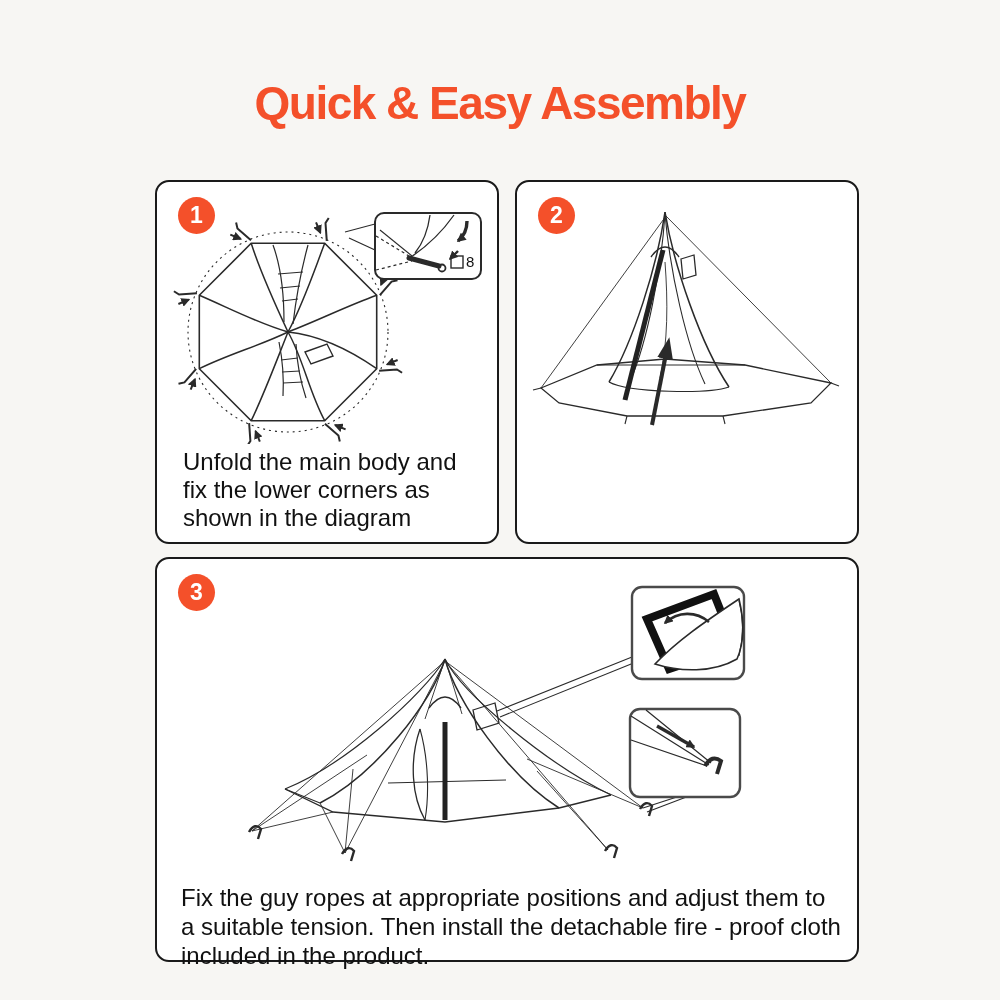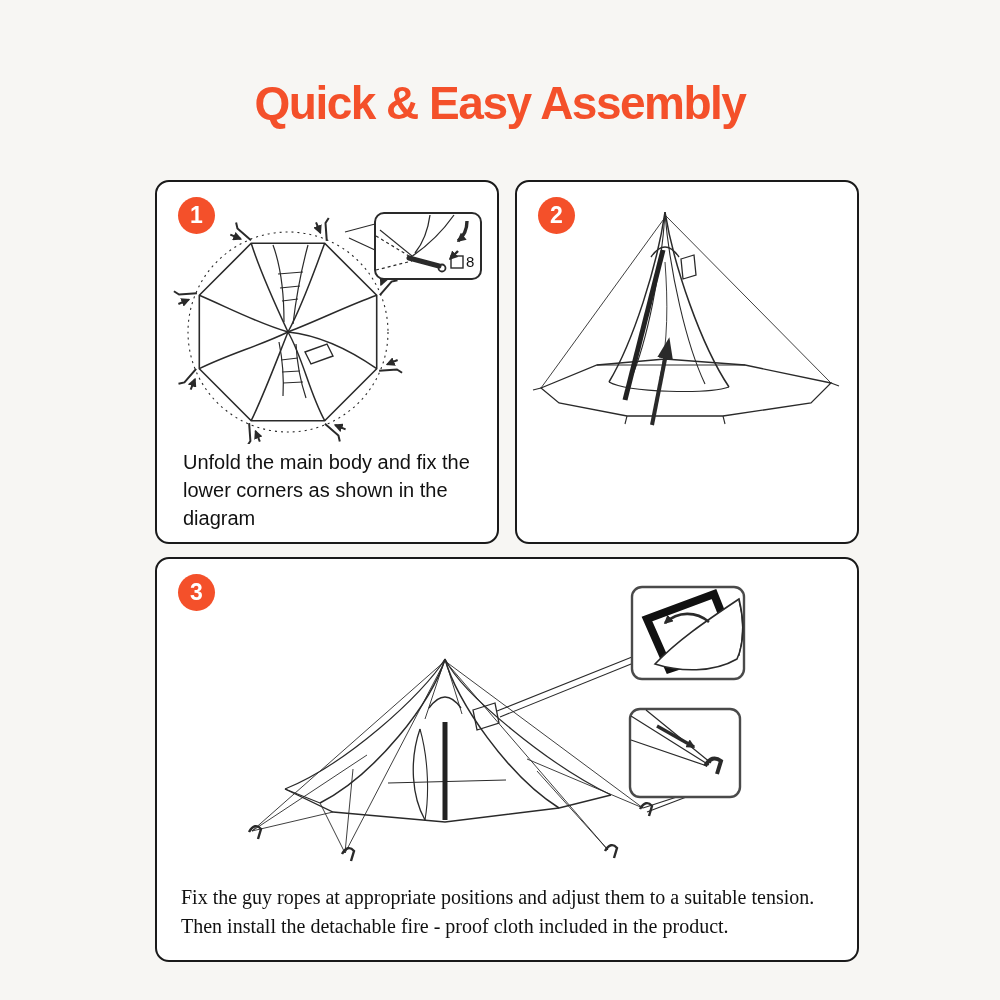--- a/index.html
+++ b/index.html
@@ -21,25 +21,25 @@
   .card2 { left:515px; top:180px; width:340px; height:360px; }
   .card3 { left:155px; top:557px; width:700px; height:401px; }
   .badge {
     position:absolute; left:21px; top:15px; width:37px; height:37px;
     border-radius:50%; background:#F4502A; color:#FFFFFF;
     font-size:23px; font-weight:bold;
     display:flex; align-items:center; justify-content:center;
   }
   .step-text {
     position:absolute; color:#111111;
-    font-size:20px; line-height:28px;
+    font-size:24px; line-height:28px;
   }
   .card1 .step-text { left:26px; right:22px; top:266px; }
   .card2 .step-text { left:26px; right:16px; top:266px; }
-  .card3 .step-text { left:24px; right:14px; top:324px; line-height:29px;font-family:Liberation Serif, serif; }
+  .card3 .step-text { left:24px; right:14px; top:324px; line-height:29px; }
   svg.diagram { position:absolute; left:0; top:0; display:block; }
 </style>
 </head>
 <body>
 
 <div class="page">
 
   <div class="title">Quick &amp; Easy Assembly</div>
 
   <div class="card card1">

